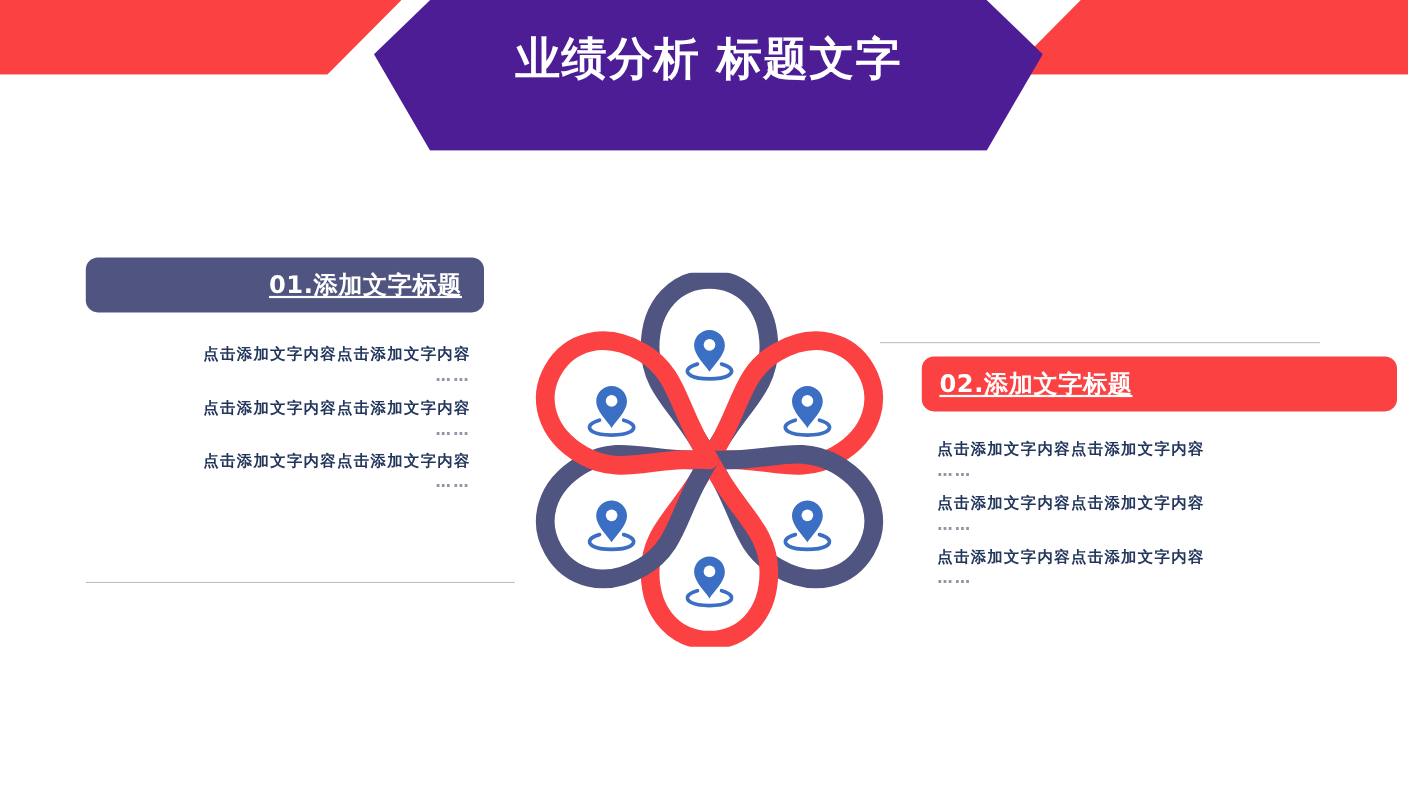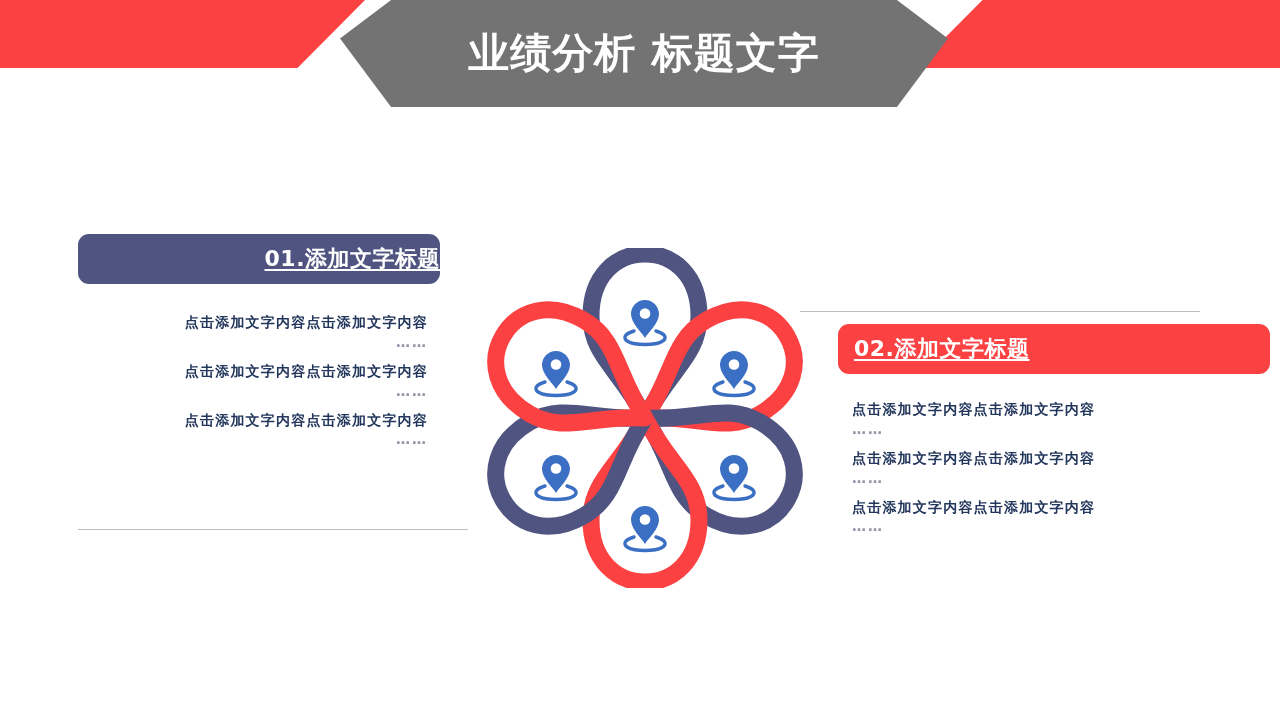--- a/index.html
+++ b/index.html
@@ -38,22 +38,22 @@
   #ribbon-right {
     right: 0;
     width: 365px;
     clip-path: polygon(18.5% 0, 100% 0, 100% 100%, 0 100%);
   }
   #title-hexagon {
     position: absolute;
     left: 340px;
     top: 0;
     width: 608px;
-    height: 107px;
-    background: #737373;
+    height: 137px;
+    background: #4c1d95;
     clip-path: polygon(8.4% 0, 91.6% 0, 100% 36%, 91.6% 100%, 8.4% 100%, 0 36%);
     overflow: hidden;
   }
   #title-text {
     position: absolute;
     left: 0;
     top: 24px;
     width: 100%;
     padding: 0 80px;
     box-sizing: border-box;
@@ -83,21 +83,21 @@
     text-underline-offset: 3px;
     letter-spacing: 0.5px;
     white-space: nowrap;
   }
   #badge-left {
     left: 78px;
     top: 234px;
     width: 362px;
     background: #4f5480;
     justify-content: flex-end;
-    padding-right: 0;
+    padding-right: 20px;
   }
   #badge-right {
     left: 838px;
     top: 324px;
     width: 432px;
     background: #fb4142;
     justify-content: flex-start;
     padding-left: 16px;
   }
 

